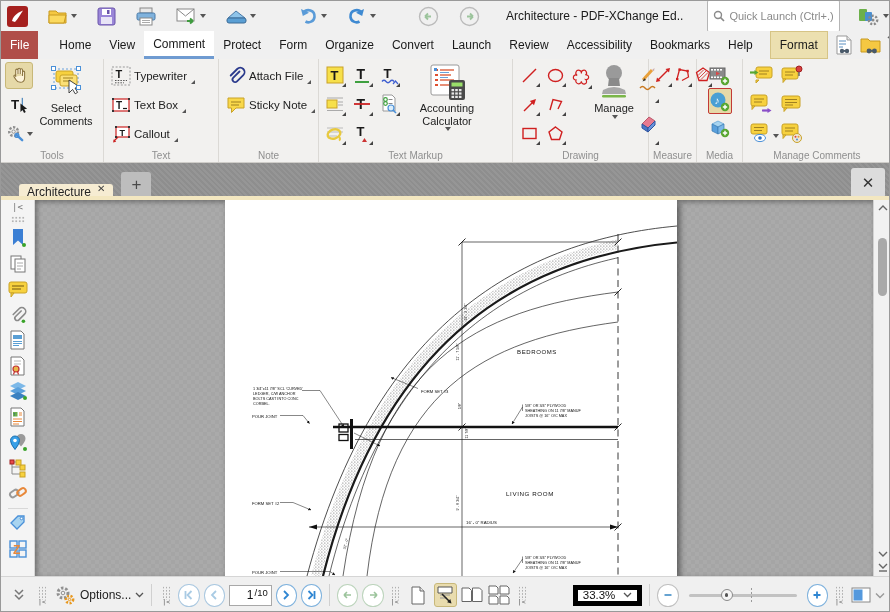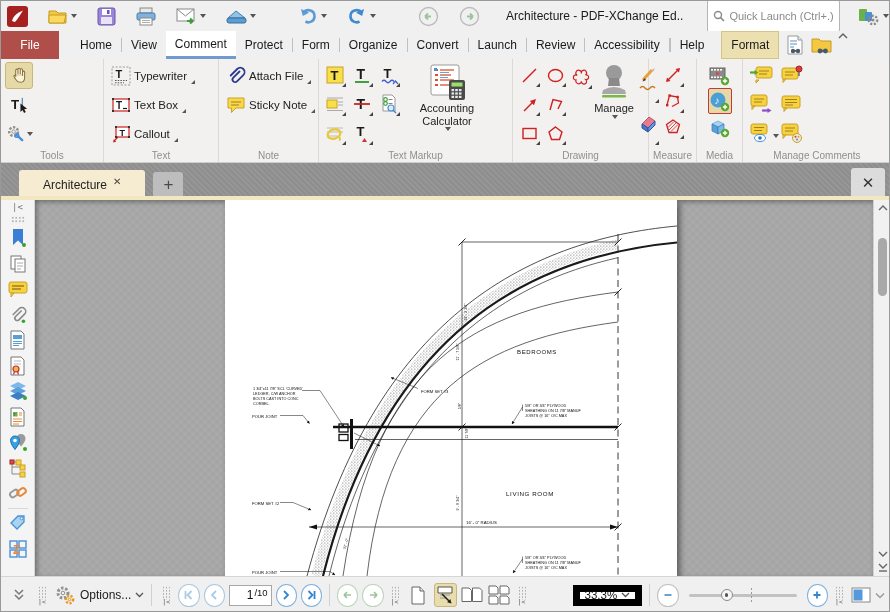--- a/index.html
+++ b/index.html
@@ -32,21 +32,21 @@
   .sbtn{display:flex;align-items:center;gap:3px;height:27px;padding:1px 3px;border-radius:3px;font-size:11.5px;color:#222;white-space:nowrap;}
   .mini{width:0;height:0;border-left:2.5px solid transparent;border-top:2.5px solid transparent;border-right:2.5px solid #555;border-bottom:2.5px solid #555;margin-left:1px;align-self:flex-end;margin-bottom:4px;}
   .bigbtn{display:flex;flex-direction:column;align-items:center;justify-content:flex-start;padding:2px 3px;border-radius:3px;font-size:11px;color:#222;text-align:center;line-height:1.15;}
   .tool27{width:28px;height:27px;display:flex;align-items:center;justify-content:center;border-radius:3px;}
   .sel-tan{background:#e6d9a8;border:1px solid #c8b878;}
   .sel-red{background:#e6d9a8;border:1px solid #c33a36;border-radius:2px;}
   .icn24{width:24px;height:26px;display:flex;align-items:center;justify-content:center;position:relative;border-radius:2px;}
   .corner{position:absolute;right:1px;bottom:1px;width:0;height:0;border-left:2.5px solid transparent;border-top:2.5px solid transparent;border-right:2.5px solid #444;border-bottom:2.5px solid #444;}
   
   #doctabs{position:absolute;left:0;top:162px;width:890px;height:37px;background:#8e8e8e;background-image:repeating-linear-gradient(45deg,rgba(255,255,255,.07) 0 2px,rgba(0,0,0,0) 2px 4px);display:flex;align-items:flex-end;}
-  #doc-tab-active{height:30px;background:#f6ecd2;border-radius:3px 3px 0 0;display:flex;align-items:center;gap:6px;padding:0 24px;margin-left:18px;font-size:12px;color:#222;}
+  #doc-tab-active{height:16px;background:#f6ecd2;border-radius:3px 3px 0 0;display:flex;align-items:center;gap:6px;padding:0 8px;margin-left:18px;font-size:12px;color:#222;}
   #doc-tab-close{font-size:10px;color:#444;margin-top:-8px;}
   #newtab{width:30px;height:26px;background:#bdbdbd;border-radius:3px;margin:0 0 2px 8px;display:flex;align-items:center;justify-content:center;color:#4a4a4a;font-size:17px;}
   #tabbar-close{position:absolute;right:6px;bottom:2px;width:34px;height:30px;background:#dcdcdc;border-radius:3px;display:flex;align-items:center;justify-content:center;font-size:15px;color:#333;}
   #tabstrip{position:absolute;left:0;top:195px;width:890px;height:4px;background:#f3e7c0;}
   
   #main{position:absolute;left:0;top:199px;width:890px;height:376px;display:flex;}
   #sidebar{width:34px;background:#f4f4f4;border-right:1px solid #d6d6d6;display:flex;flex-direction:column;align-items:center;padding-top:2px;gap:3.5px;}
   .sb-ic{width:22px;height:22px;display:flex;align-items:center;justify-content:center;position:relative;border-radius:3px;}
   .sb-sep{width:20px;height:1px;background:#d8d8d8;}
   #collapse-pane{font-size:9px;color:#777;font-family:"DejaVu Sans Mono",monospace;}
@@ -62,21 +62,21 @@
   .grip .dots{width:9px;height:14px;background-image:radial-gradient(#b0b0b0 1px,transparent 1px);background-size:3px 3.2px;}
   .grip .mark{font-size:6.5px;color:#555;font-family:"DejaVu Sans Mono",monospace;line-height:5px;}
   .navc{width:23px;height:23px;border-radius:50%;border:1.5px solid #aac8e0;display:flex;align-items:center;justify-content:center;background:#fff;}
   .navc.en{border-color:#7fb2dd;}
   #page-box{width:46px;height:21px;background:#fff;border:1px solid #a8a8a8;display:flex;align-items:center;justify-content:flex-end;padding:0 3px;}
   #page-box .cur{font-size:12px;color:#111;}
   #page-box .tot{font-size:9.5px;color:#111;margin:-6px 0 0 1px;}
   .sb-sepv{width:1px;height:22px;background:#d0d0d0;margin:0 3px;}
   .layout-btn{width:25px;height:24px;display:flex;align-items:center;justify-content:center;border-radius:3px;}
   .layout-btn.sel{background:#e9dcae;border:1px solid #c8b87a;}
-  #zoom-combo{width:74px;height:21px;background:#fff;border:7px solid #000000;display:flex;align-items:center;justify-content:space-between;padding:0 5px;font-size:11.5px;color:#111;margin-left:39px;}
+  #zoom-combo{width:74px;height:21px;background:#fff;border:5px solid #000000;display:flex;align-items:center;justify-content:space-between;padding:0 5px;font-size:11.5px;color:#111;margin-left:39px;}
   #zoom-slider{width:118px;height:22px;position:relative;margin:0 6px;}
   #zoom-slider .track{position:absolute;left:0;right:0;top:10px;height:3px;background:#c2c2c2;border-radius:2px;}
   #zoom-slider .tick{position:absolute;left:62px;top:4px;width:1px;height:14px;background-image:linear-gradient(#9a9a9a 2px,transparent 2px);background-size:1px 4px;}
   #zoom-slider .thumb{position:absolute;left:32px;top:5px;width:12px;height:12px;border-radius:50%;background:#f5f5f5;border:1.5px solid #8a8a8a;}
   #zoom-slider .thumb::after{content:"";position:absolute;left:3px;top:3px;width:3.5px;height:3.5px;border-radius:50%;background:#555;}
   .chev{color:#8a8a8a;}
 </style>
 </head>
 <body>
 
@@ -211,20 +211,21 @@
     <span class="rtab">Organize</span>
       <span class="tdiv"></span>
     <span class="rtab">Convert</span>
       <span class="tdiv"></span>
     <span class="rtab">Launch</span>
       <span class="tdiv"></span>
     <span class="rtab">Review</span>
       <span class="tdiv"></span>
     <span class="rtab">Accessibility</span>
       <span class="tdiv"></span>
+    <span class="rtab">Bookmarks</span>
       <span class="tdiv"></span>
     <span class="rtab">Help</span>
     <span class="rtab" id="tab-format">Format</span>
     <span id="tabrow-icons">
       <span>
           <svg width="20" height="20" viewBox="0 0 20 20">
             <path d="M3 1 h10 l4 4 v14 h-14 z" fill="#fff" stroke="#999"></path>
             <path d="M13 1 v4 h4" fill="#e8e8e8" stroke="#999"></path>
             <path d="M5 6 h7 M5 9 h7 M5 12 h4" stroke="#5a8fc0"></path>
             <circle cx="8" cy="16" r="2.2" fill="#4a5a6a"></circle>
@@ -266,20 +267,36 @@
         </div>
         <div class="tool27">
           <svg width="19" height="19" viewBox="0 0 20 20">
               <circle cx="8" cy="8" r="4.6" fill="none" stroke="#8f8f8f" stroke-width="2.6" stroke-dasharray="2.4 1.7"></circle>
               <circle cx="8" cy="8" r="1.8" fill="#f2f1ef" stroke="#8f8f8f"></circle>
               <path d="M11 11.5 L17 17" stroke="#4a90d8" stroke-width="2.6" stroke-linecap="round"></path>
               <circle cx="11.5" cy="12" r="2" fill="none" stroke="#4a90d8" stroke-width="1.4"></circle>
             </svg>
           <span class="dd"></span>
         </div>
+      </div>
+      <div class="bigbtn" style="width:58px">
+        <svg width="38" height="38" viewBox="0 0 38 38">
+            <rect x="7" y="5" width="24" height="19" fill="none" stroke="#4a90d8" stroke-width="0.8" stroke-dasharray="2 2"></rect>
+            <rect x="9" y="7" width="17" height="11" rx="2" fill="#f7d13e" stroke="#c9a227"></rect>
+            <rect x="13" y="11" width="17" height="11" rx="2" fill="#fbe077" stroke="#c9a227"></rect>
+            <path d="M16 14 h10 M16 17 h8" stroke="#a08020"></path>
+            <path d="M22 16 v13 l3.6-3.6 2.6 4.4 2.4-1.4 -2.6-4.4 4.8-1 z" fill="#fff" stroke="#333" stroke-width="0.9"></path>
+            <g fill="#fff" stroke="#4a90d8">
+              <rect x="4.5" y="2.5" width="4" height="4"></rect>
+              <rect x="29.5" y="2.5" width="4" height="4"></rect>
+              <rect x="4.5" y="21.5" width="4" height="4"></rect>
+              <rect x="29.5" y="21.5" width="4" height="4"></rect>
+            </g>
+          </svg>
+        <span>Select Comments</span>
       </div>
       <div class="glabel">Tools</div>
     </div>
 
     <div class="rgroup" style="width:115px">
       <div class="col">
         <div class="sbtn">
           <svg width="20" height="20" viewBox="0 0 20 20">
               <rect x="1" y="1" width="18" height="18" fill="none" stroke="#999" stroke-dasharray="2 1.6"></rect>
               <text x="4.5" y="12" font-size="11" font-weight="bold" fill="#1a1a1a">T</text>
@@ -510,21 +527,21 @@
               <polygon points="4,14 11,7 17,11 10,18" fill="#e87a90" stroke="#b85a6a"></polygon>
               <polygon points="4,14 10,18 10,22 4,18" fill="#4a78c8" stroke="#2f55a0"></polygon>
               <polygon points="10,18 17,11 17,15 10,22" fill="#6a94dc" stroke="#2f55a0"></polygon>
             </svg>
             <span class="corner"></span>
           </div>
       </div>
       <div class="glabel">Drawing</div>
     </div>
 
-    <div class="rgroup" style="width:48px;flex-direction:column">
+    <div class="rgroup" style="width:48px;flex-direction:row">
       <div class="icn24" style="margin:0 auto">
           <svg width="20" height="20" viewBox="0 0 20 20">
             <path d="M5 15 L15 5" stroke="#d02020" stroke-width="1.4"></path>
             <path d="M3 17 l4.5-1 -3.5-3.5 z M17 3 l-4.5 1 3.5 3.5 z" fill="#d02020"></path>
           </svg>
           <span class="corner"></span>
         </div>
       <div class="icn24" style="margin:0 auto">
           <svg width="20" height="20" viewBox="0 0 20 20">
             <path d="M4 14 L6.5 4.5 L14.5 6 L15.5 12 L9 15.5" fill="none" stroke="#d02020" stroke-width="1.3"></path>

